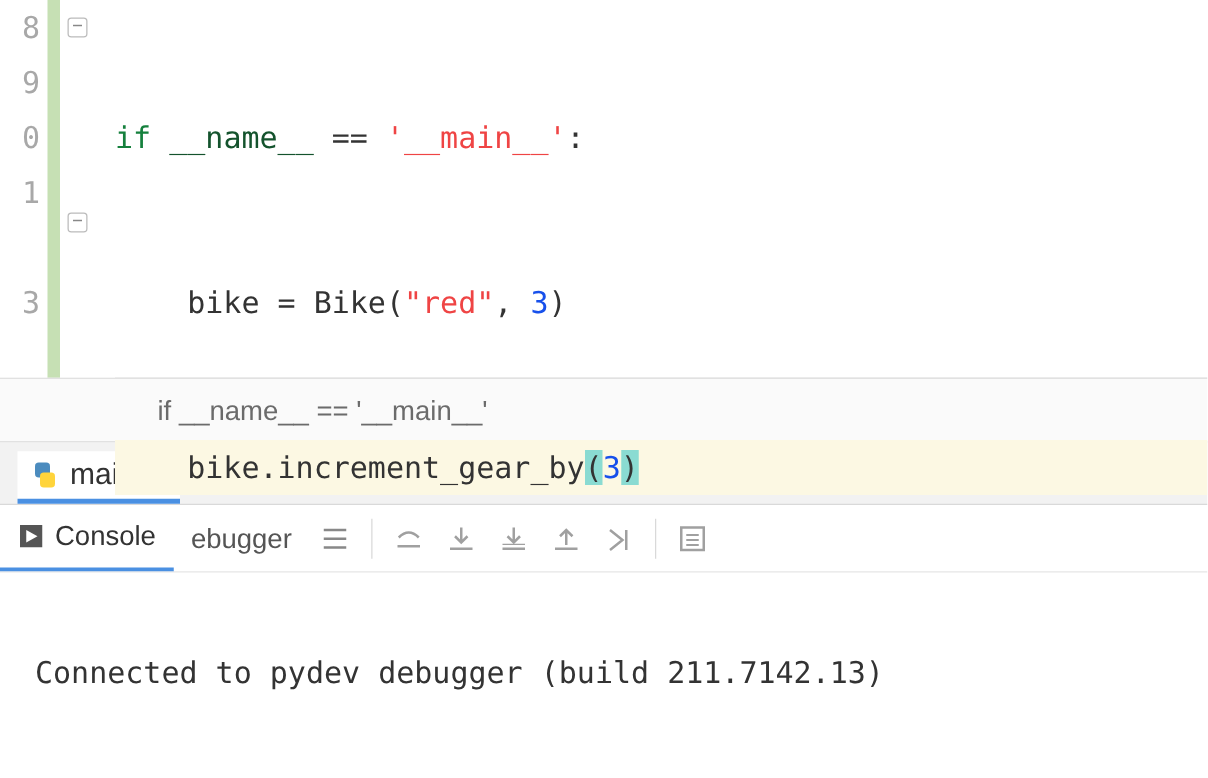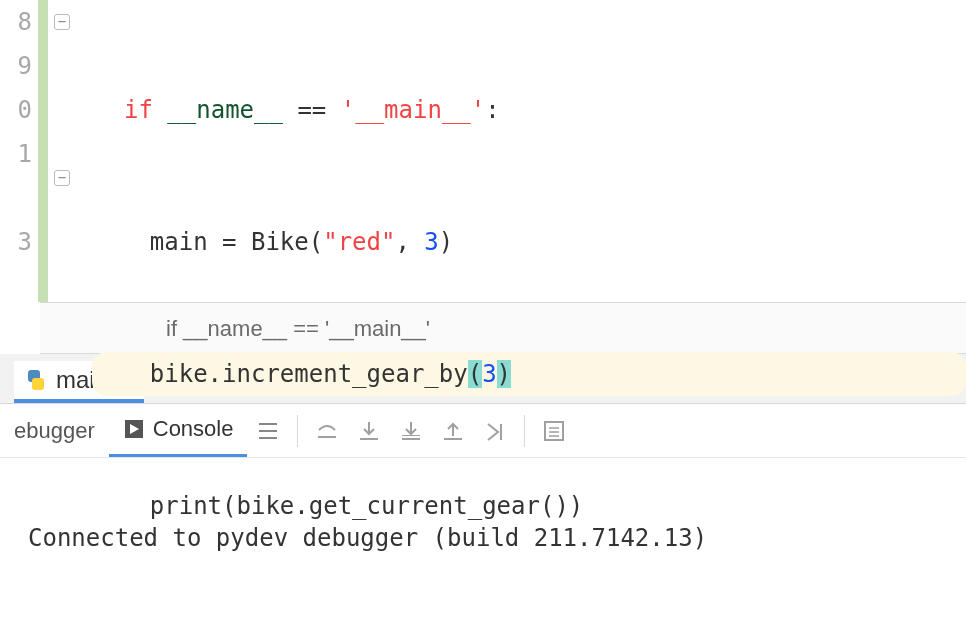--- a/index.html
+++ b/index.html
@@ -71,39 +71,37 @@
   line-height: 44px;
   white-space: pre;
   position: relative;
 }
 .code-line {
   height: 44px;
   padding-left: 0;
 }
 .code-line.highlight {
   background: #fcf8e3;
-  border-radius: 15px;
-}
-.kw { color: #ef4444; margin-left: 32px; }
+}
+.kw { color: #15803d; }
 .str { color: #ef4444; }
 .num { color: #1750eb; }
 .id { color: #333; }
 .dunder { color: #14532d; }
 .paren-hl { background: #8adbd2; }
 .breadcrumb {
   height: 52px;
   border-top: 1px solid #d9d9d9;
   border-bottom: 1px solid #d9d9d9;
   background: #fafafa;
   font-family: -apple-system, BlinkMacSystemFont, "Segoe UI", sans-serif;
   font-size: 22px;
   color: #6b6b6b;
   padding-left: 126px;
   line-height: 52px;
-  margin-left: 40px;
 }
 .tabs-row {
   height: 50px;
   background: #f2f2f2;
   display: flex;
   align-items: flex-end;
   padding-left: 14px;
   border-bottom: 1px solid #d9d9d9;
 }
 .tab {
@@ -204,51 +202,50 @@
     <div class="gutter-line"><span></span></div>
     <div class="gutter-line"><span>3</span></div>
   </div>
   <div class="green-strip"></div>
   <div class="fold-area">
     <span class="fold-marker" style="top:14px"></span>
     <span class="fold-marker" style="top:170px"></span>
   </div>
   <div class="code">
     <div class="code-line"><span class="kw">if</span> <span class="dunder">__name__</span><span> == </span><span class="str">'__main__'</span><span>:</span></div>
-    <div class="code-line"><span>    main = Bike(</span><span class="str">"red"</span><span>, </span><span class="num">3</span><span>)</span></div>
+    <div class="code-line"><span>    bike = Bike(</span><span class="str">"red"</span><span>, </span><span class="num">3</span><span>)</span></div>
     <div class="code-line highlight"><span>    bike.increment_gear_by</span><span class="paren-hl">(</span><span class="num">3</span><span class="paren-hl">)</span></div>
-    <div class="code-line"><span>    </span><span class="id">print</span><span>(bike.get_current_gear())</span></div>
   </div>
 </div>
 
 <div class="breadcrumb">
   <span>if __name__ == '__main__'</span>
 </div>
 
 <div class="tabs-row">
   <div class="tab">
     <span class="py-icon"></span>
     <span>main</span>
     <span class="tab-close">×</span>
   </div>
 </div>
 
 <div class="toolbar">
-  <div class="tbtn">
-    <span>ebugger</span>
-  </div>
   <div class="tbtn active">
     <span class="tb-icon">
       <svg width="18" height="18" viewBox="0 0 18 18">
           <rect x="0" y="0" width="18" height="18" fill="#555"></rect>
           <path d="M5 4 L14 9 L5 14 Z" fill="#fff"></path>
         </svg>
     </span>
     <span>Console</span>
   </div>
+  <div class="tbtn">
+    <span>ebugger</span>
+  </div>
   <div class="icon-btn">
     <svg width="22" height="22" viewBox="0 0 22 22">
         <path d="M2 4h18M2 11h18M2 18h18" stroke="#888" stroke-width="2"></path>
       </svg>
   </div>
   <div class="sep"></div>
   <div class="icon-btn">
     <svg width="22" height="22" viewBox="0 0 22 22">
         <path d="M3 10 Q11 2 19 10" stroke="#a0a0a0" stroke-width="2" fill="none"></path>
         <rect x="2" y="16" width="18" height="2" fill="#a0a0a0"></rect>

